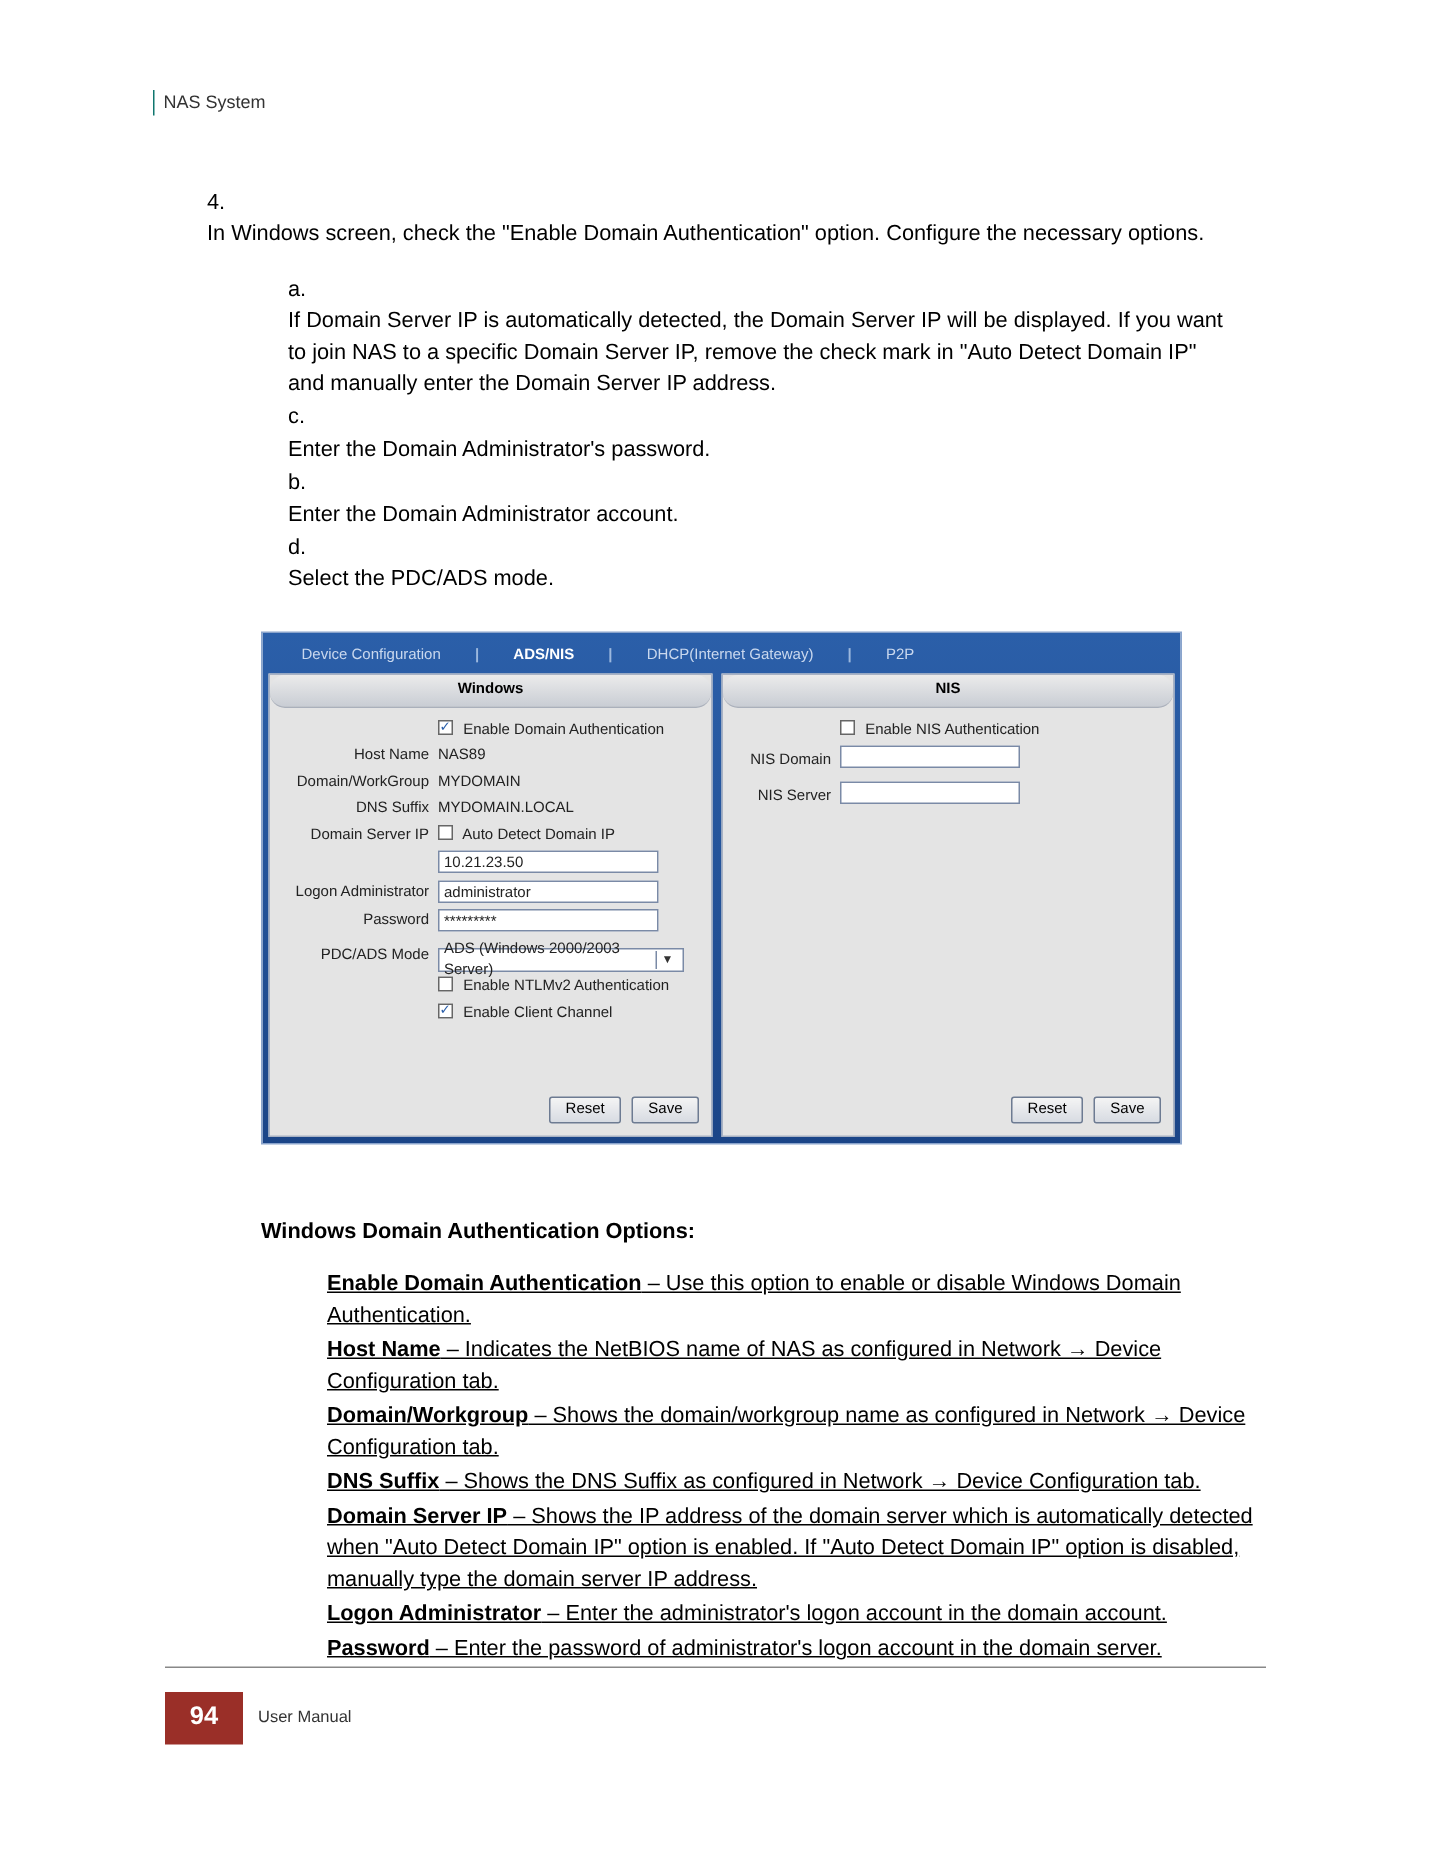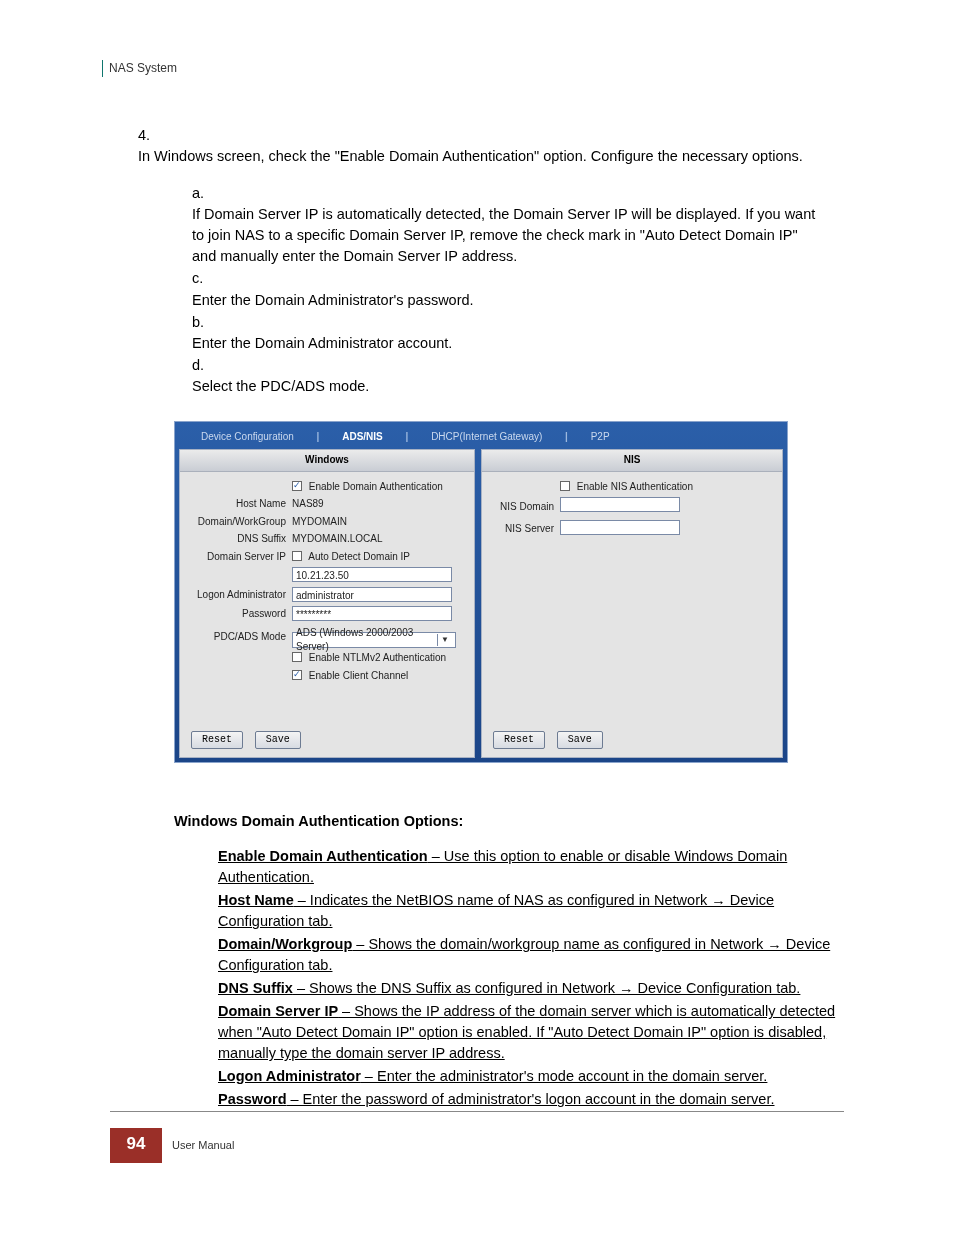--- a/index.html
+++ b/index.html
@@ -60,37 +60,38 @@
   }
   .panel-l { width: 296px; }
   .panel-r { flex: 1; }
   .panel-head {
     background: linear-gradient(#ebebeb, #c9cdd4);
     border-bottom: 1px solid #aab0bb;
     font-size: 10px;
     font-weight: bold;
     text-align: center;
     padding: 3px 0;
+    border-radius: 10px;
   }
   .panel-body {
     padding: 8px 8px 4px 8px;
     font-size: 10px;
     color: #222;
     min-height: 250px;
     position: relative;
   }
   .formrow { display: flex; align-items: center; margin-bottom: 3px; }
   .flabel { width: 104px; text-align: right; padding-right: 6px; font-size: 10px; }
   .fval { flex: 1; font-size: 10px; }
   .fval .tinput {
     border: 1px solid #7a8aa6;
     background: #fff;
     font-size: 10px;
     padding: 1px 3px;
-    width: 160px;
+    width: 147px;
     display: inline-block;
     height: 15px;
     line-height: 13px;
   }
   .fval .tselect {
     border: 1px solid #7a8aa6;
     background: #fff;
     font-size: 10px;
     padding: 1px 3px;
     height: 16px;
@@ -115,21 +116,21 @@
     position: relative;
   }
   .chk.on::after {
     content: "✓";
     position: absolute;
     font-size: 9px;
     line-height: 8px;
     left: 0px; top: -1px;
     color: #2b5fa9;
   }
-  .btnrow { text-align: left; padding: 6px 8px 2px 8px; font-family: Liberation Mono, monospace; }
+  .btnrow { text-align: right; padding: 6px 8px 2px 23px; }
   .sbtn {
     display: inline-block;
     border: 1px solid #6d7b92;
     background: linear-gradient(#f4f4f4,#d7dbe2);
     font-size: 10px;
     padding: 1px 10px;
     border-radius: 2px;
     margin-left: 3px;
   }
 
@@ -305,21 +306,21 @@
   </div>
 
   <div class="sec-head">Windows Domain Authentication Options:</div>
 
   <div class="defs">
     <p><span class="term">Enable Domain Authentication</span><span> – Use this option to enable or disable Windows Domain Authentication.</span></p>
     <p><span class="term">Host Name</span><span> – Indicates the NetBIOS name of NAS as configured in Network → Device Configuration tab.</span></p>
     <p><span class="term">Domain/Workgroup</span><span> – Shows the domain/workgroup name as configured in Network → Device Configuration tab.</span></p>
     <p><span class="term">DNS Suffix</span><span> – Shows the DNS Suffix as configured in Network → Device Configuration tab.</span></p>
     <p><span class="term">Domain Server IP</span><span> – Shows the IP address of the domain server which is automatically detected when "Auto Detect Domain IP" option is enabled. If "Auto Detect Domain IP" option is disabled, manually type the domain server IP address.</span></p>
-    <p><span class="term">Logon Administrator</span><span> – Enter the administrator's mode account in the domain server.</span></p>
+    <p><span class="term">Logon Administrator</span><span> – Enter the administrator's logon account in the domain account.</span></p>
     <p><span class="term">Password</span><span> – Enter the password of administrator's logon account in the domain server.</span></p>
   </div>
 
   <div class="footer">
     <div class="pagenum">94</div>
     <div class="manual">User Manual</div>
   </div>
 </div>
 
 </body></html>

